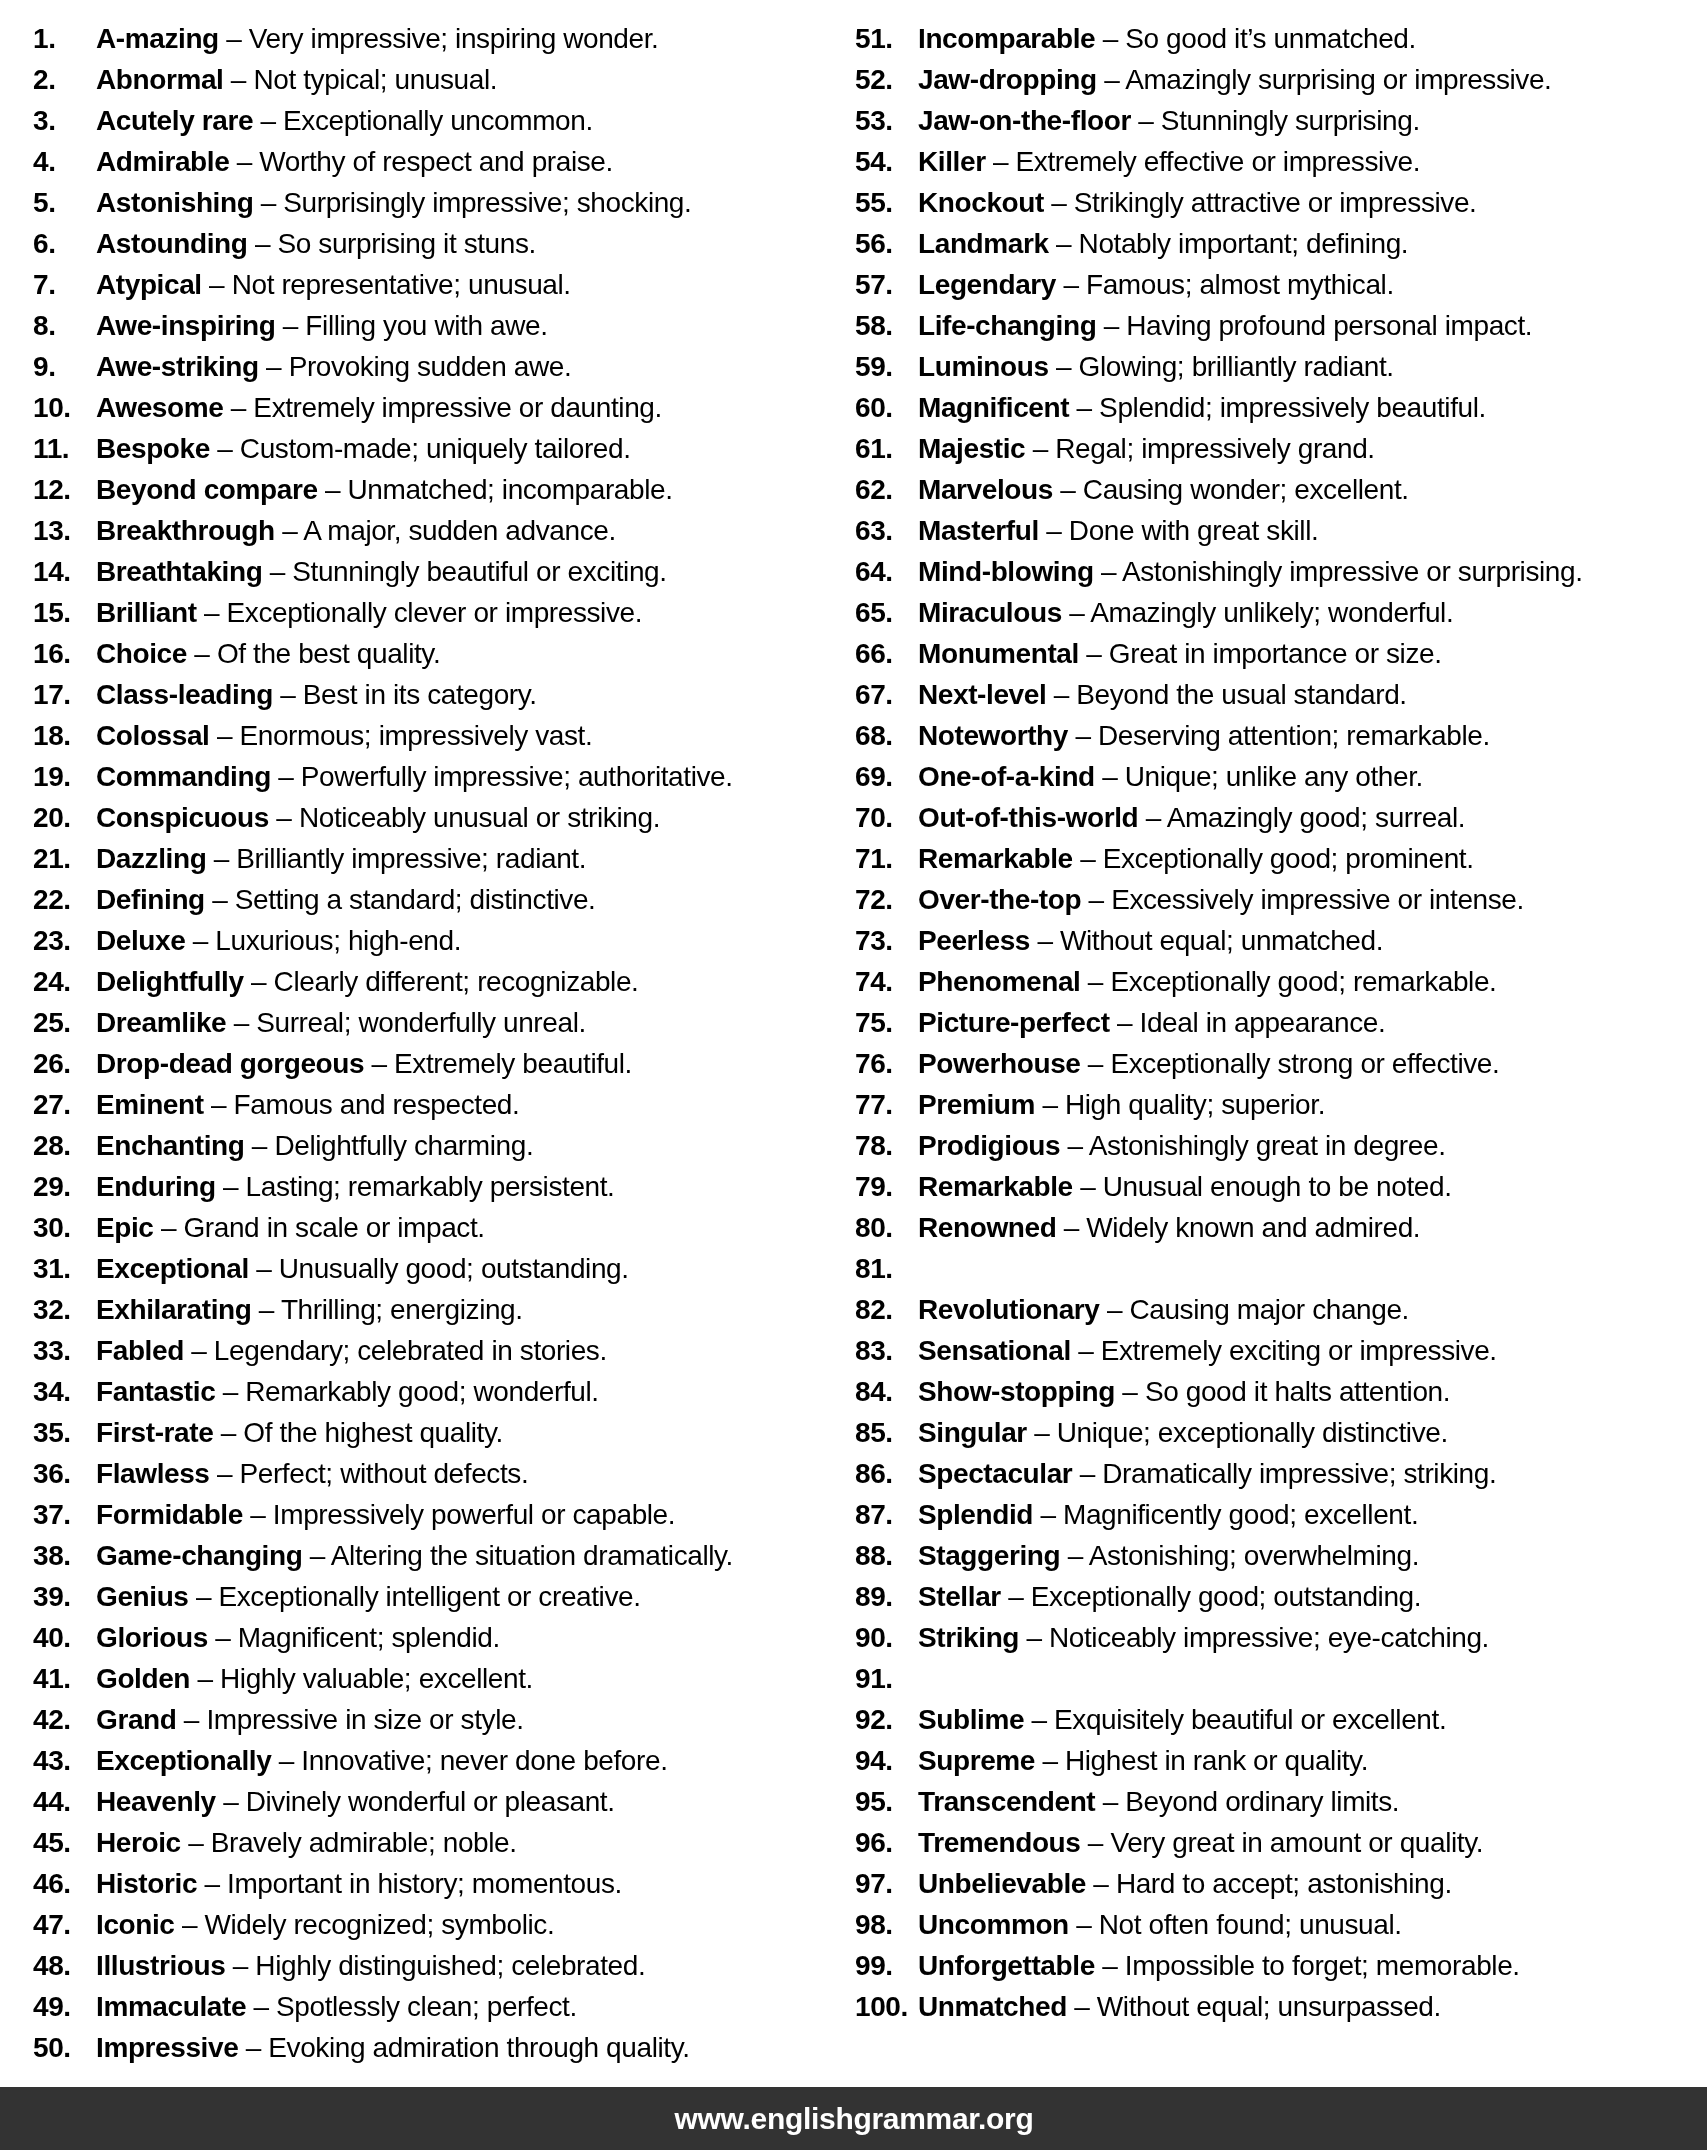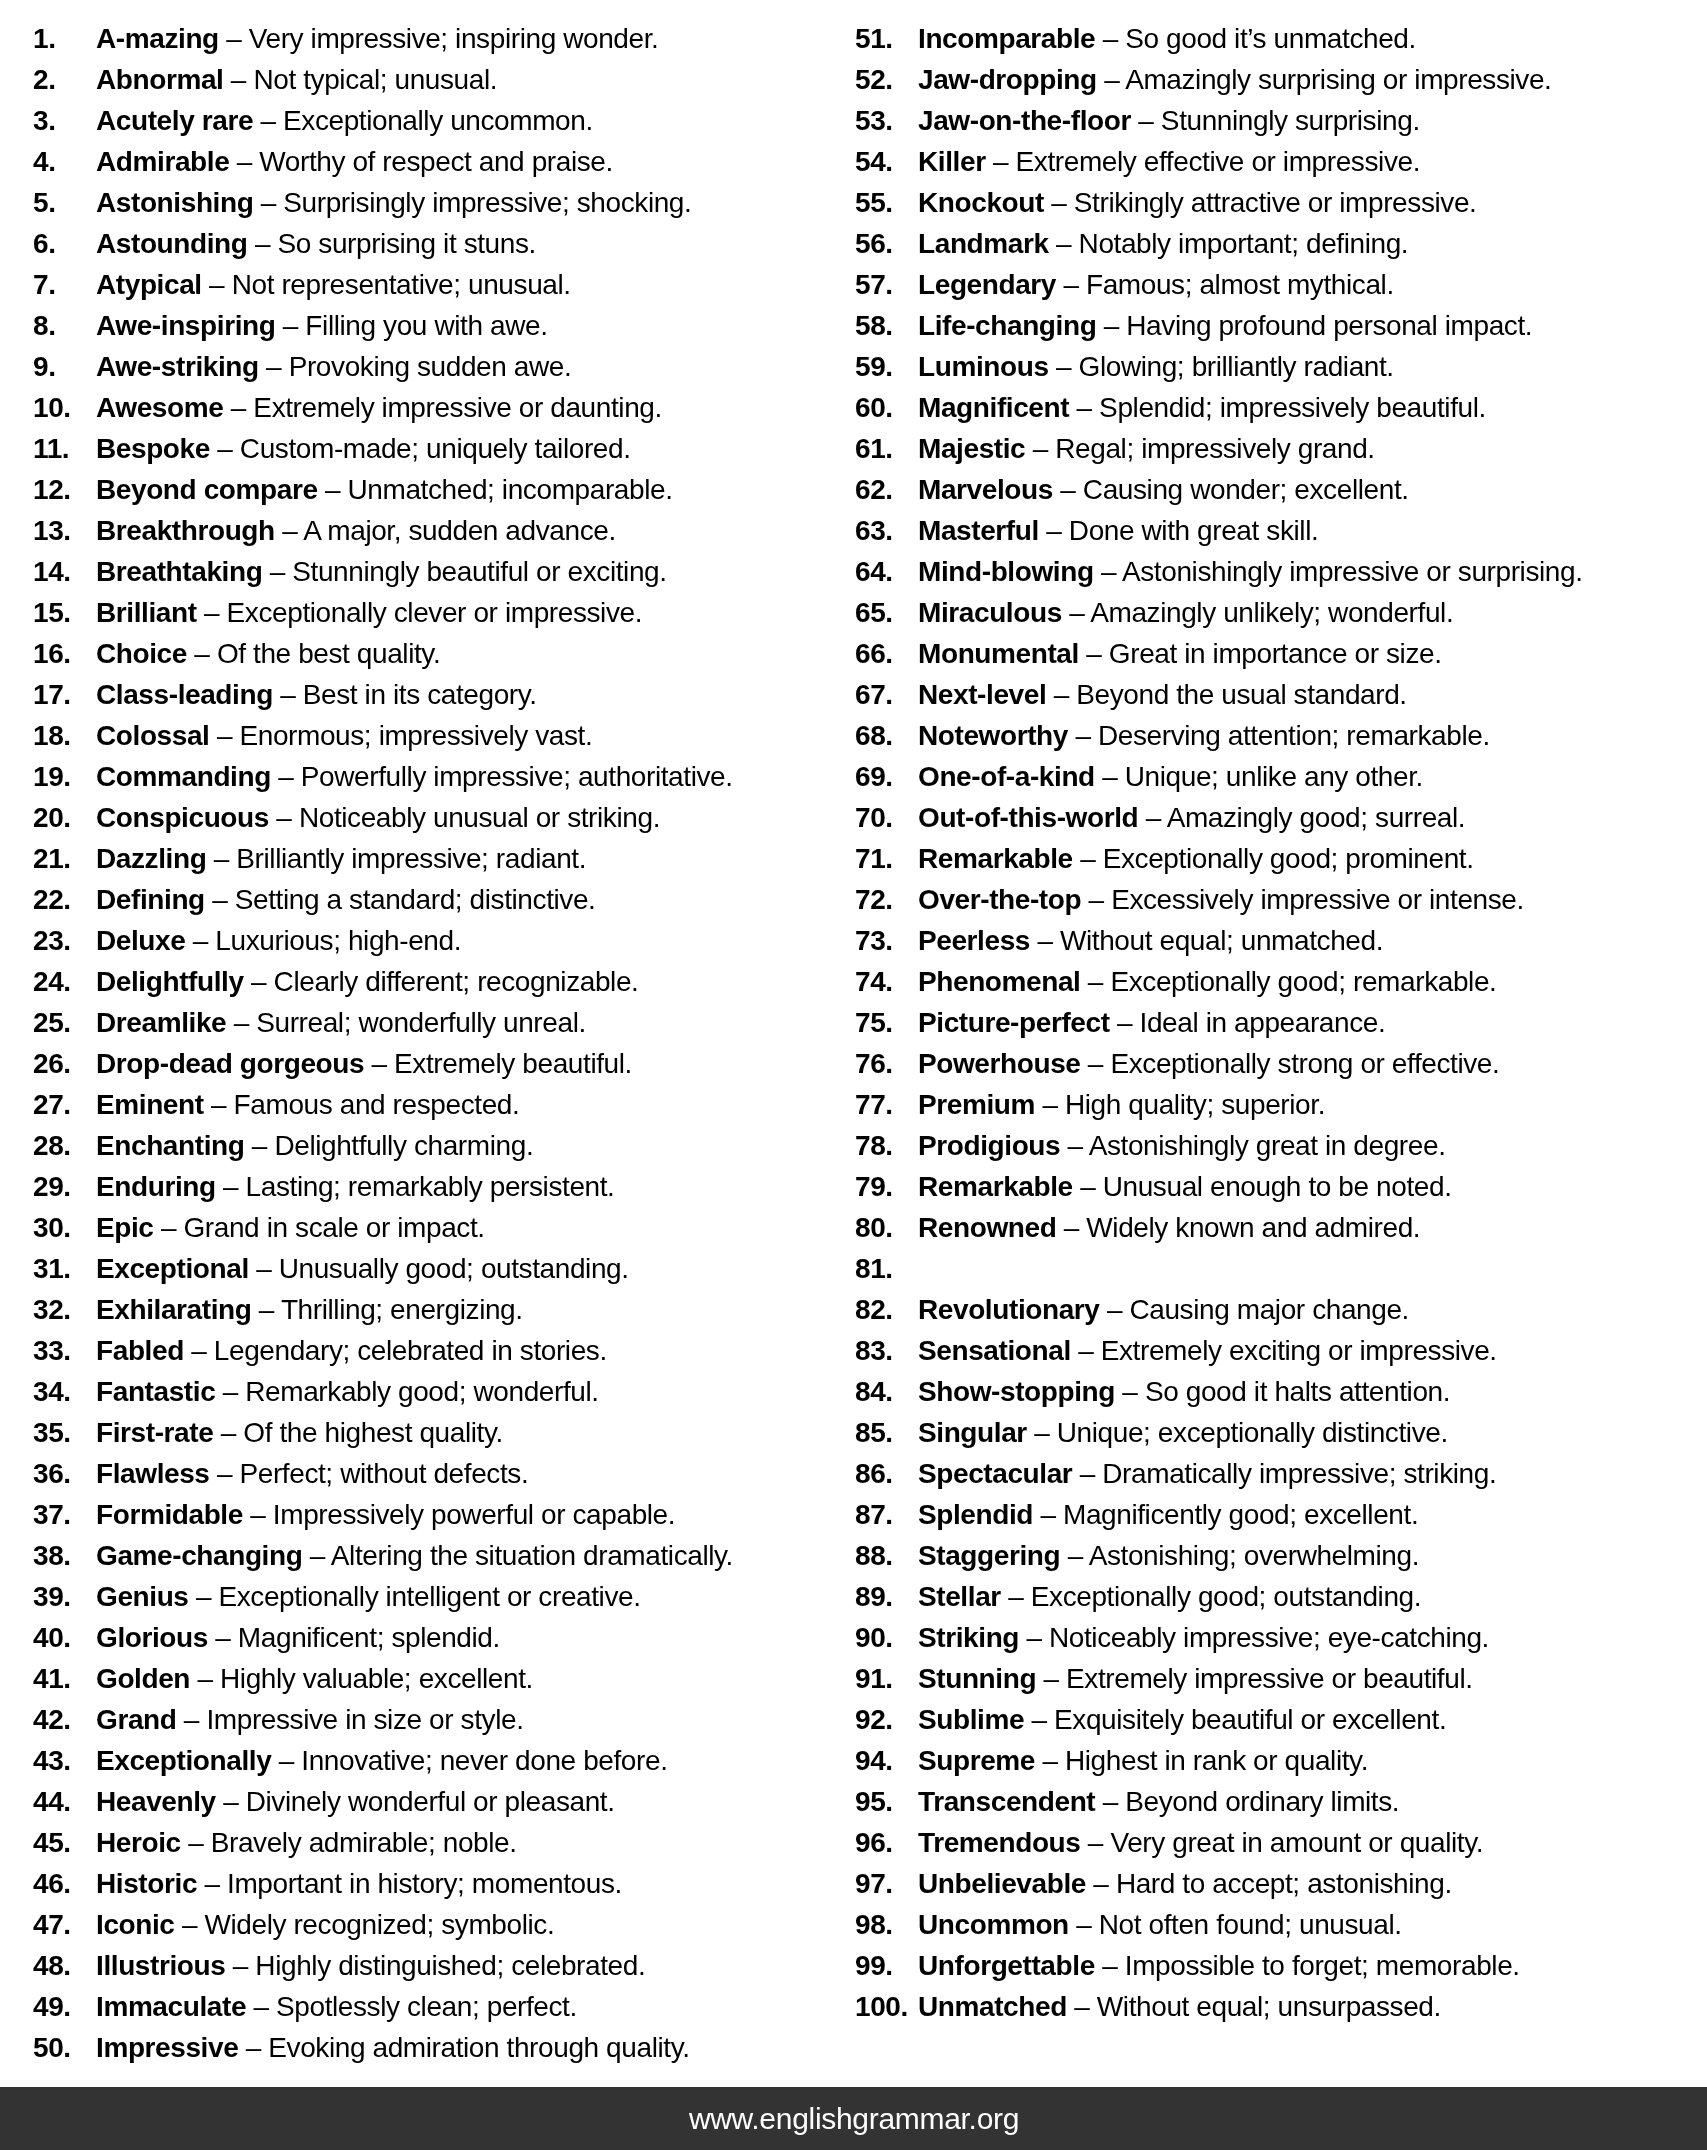--- a/index.html
+++ b/index.html
@@ -51,21 +51,21 @@
     bottom: 0;
     height: 64px;
     background: #333333;
     display: flex;
     align-items: center;
     justify-content: center;
   }
   .footer-url {
     color: #ffffff;
     font-size: 30px;
-    font-weight: normal;
+    font-weight: bold;
     letter-spacing: -0.3px;
     text-align: right;
   }
 </style>
 </head>
 <body>
 
 <div class="page">
   <div class="columns">
     <div class="col col-left">
@@ -425,21 +425,20 @@
         <div class="item">
           <span class="num">89.</span>
           <span class="text"><span class="word">Stellar</span><span class="dash"> – </span><span class="def">Exceptionally good; outstanding.</span></span>
         </div>
         <div class="item">
           <span class="num">90.</span>
           <span class="text"><span class="word">Striking</span><span class="dash"> – </span><span class="def">Noticeably impressive; eye-catching.</span></span>
         </div>
         <div class="item">
           <span class="num">91.</span>
-          <span class="text"><span class="word">Stunning</span><span class="dash"> – </span><span class="def">Extremely impressive or beautiful.</span></span>
         </div>
         <div class="item">
           <span class="num">92.</span>
           <span class="text"><span class="word">Sublime</span><span class="dash"> – </span><span class="def">Exquisitely beautiful or excellent.</span></span>
         </div>
         <div class="item">
           <span class="num">94.</span>
           <span class="text"><span class="word">Supreme</span><span class="dash"> – </span><span class="def">Highest in rank or quality.</span></span>
         </div>
         <div class="item">

